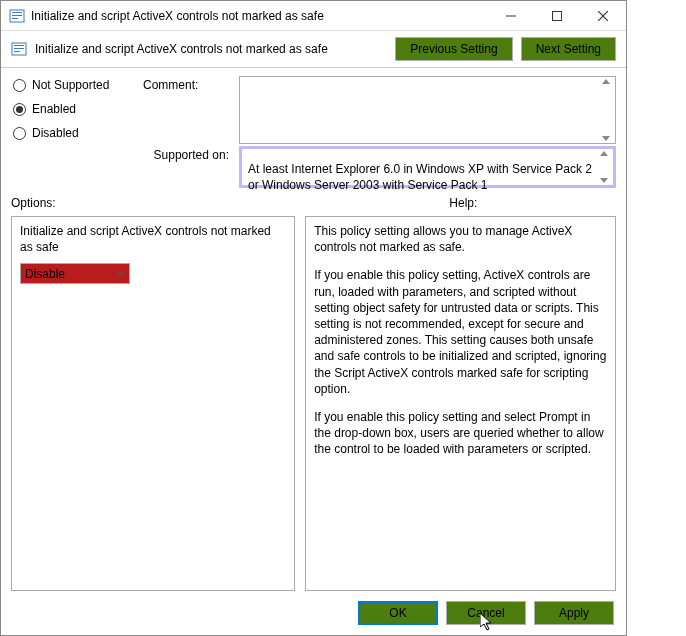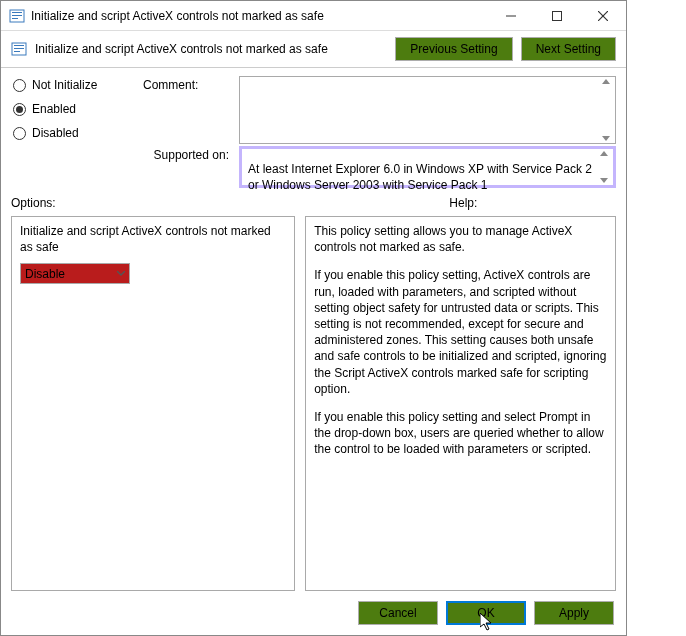--- a/index.html
+++ b/index.html
@@ -84,21 +84,21 @@
     <span class="title">Initialize and script ActiveX controls not marked as safe</span>
     <div class="btn">Previous Setting</div>
     <div class="btn">Next Setting</div>
   </div>
 
   <div class="row">
     <div class="leftcol">
       <div class="radio-group">
         <div class="radio">
           <span class="outer"></span>
-          <span>Not Initialize</span>
+          <span>Not Supported</span>
         </div>
         <div class="radio">
           <span class="outer">
               <span class="inner"></span>
             </span>
           <span>Enabled</span>
         </div>
         <div class="radio">
           <span class="outer"></span>
           <span>Disabled</span>
@@ -158,22 +158,22 @@
     <div class="pane help">
       <div class="help-text">
         <p>This policy setting allows you to manage ActiveX controls not marked as safe.</p>
         <p>If you enable this policy setting, ActiveX controls are run, loaded with parameters, and scripted without setting object safety for untrusted data or scripts. This setting is not recommended, except for secure and administered zones. This setting causes both unsafe and safe controls to be initialized and scripted, ignoring the Script ActiveX controls marked safe for scripting option.</p>
         <p>If you enable this policy setting and select Prompt in the drop-down box, users are queried whether to allow the control to be loaded with parameters or scripted.</p>
       </div>
     </div>
   </div>
 
   <div class="actions">
+    <div class="btn primary">OK</div>
     <div class="btn">Cancel</div>
-    <div class="btn primary">OK</div>
     <div class="btn">Apply</div>
   </div>
 
 </div>
 
 <div class="cursor">
   <svg width="16" height="20">
       <polygon points="0,0 0,14 4,11 7,17 9,16 6,10 11,10" fill="#fff" stroke="#000" stroke-width="1"></polygon>
     </svg>
 </div>

